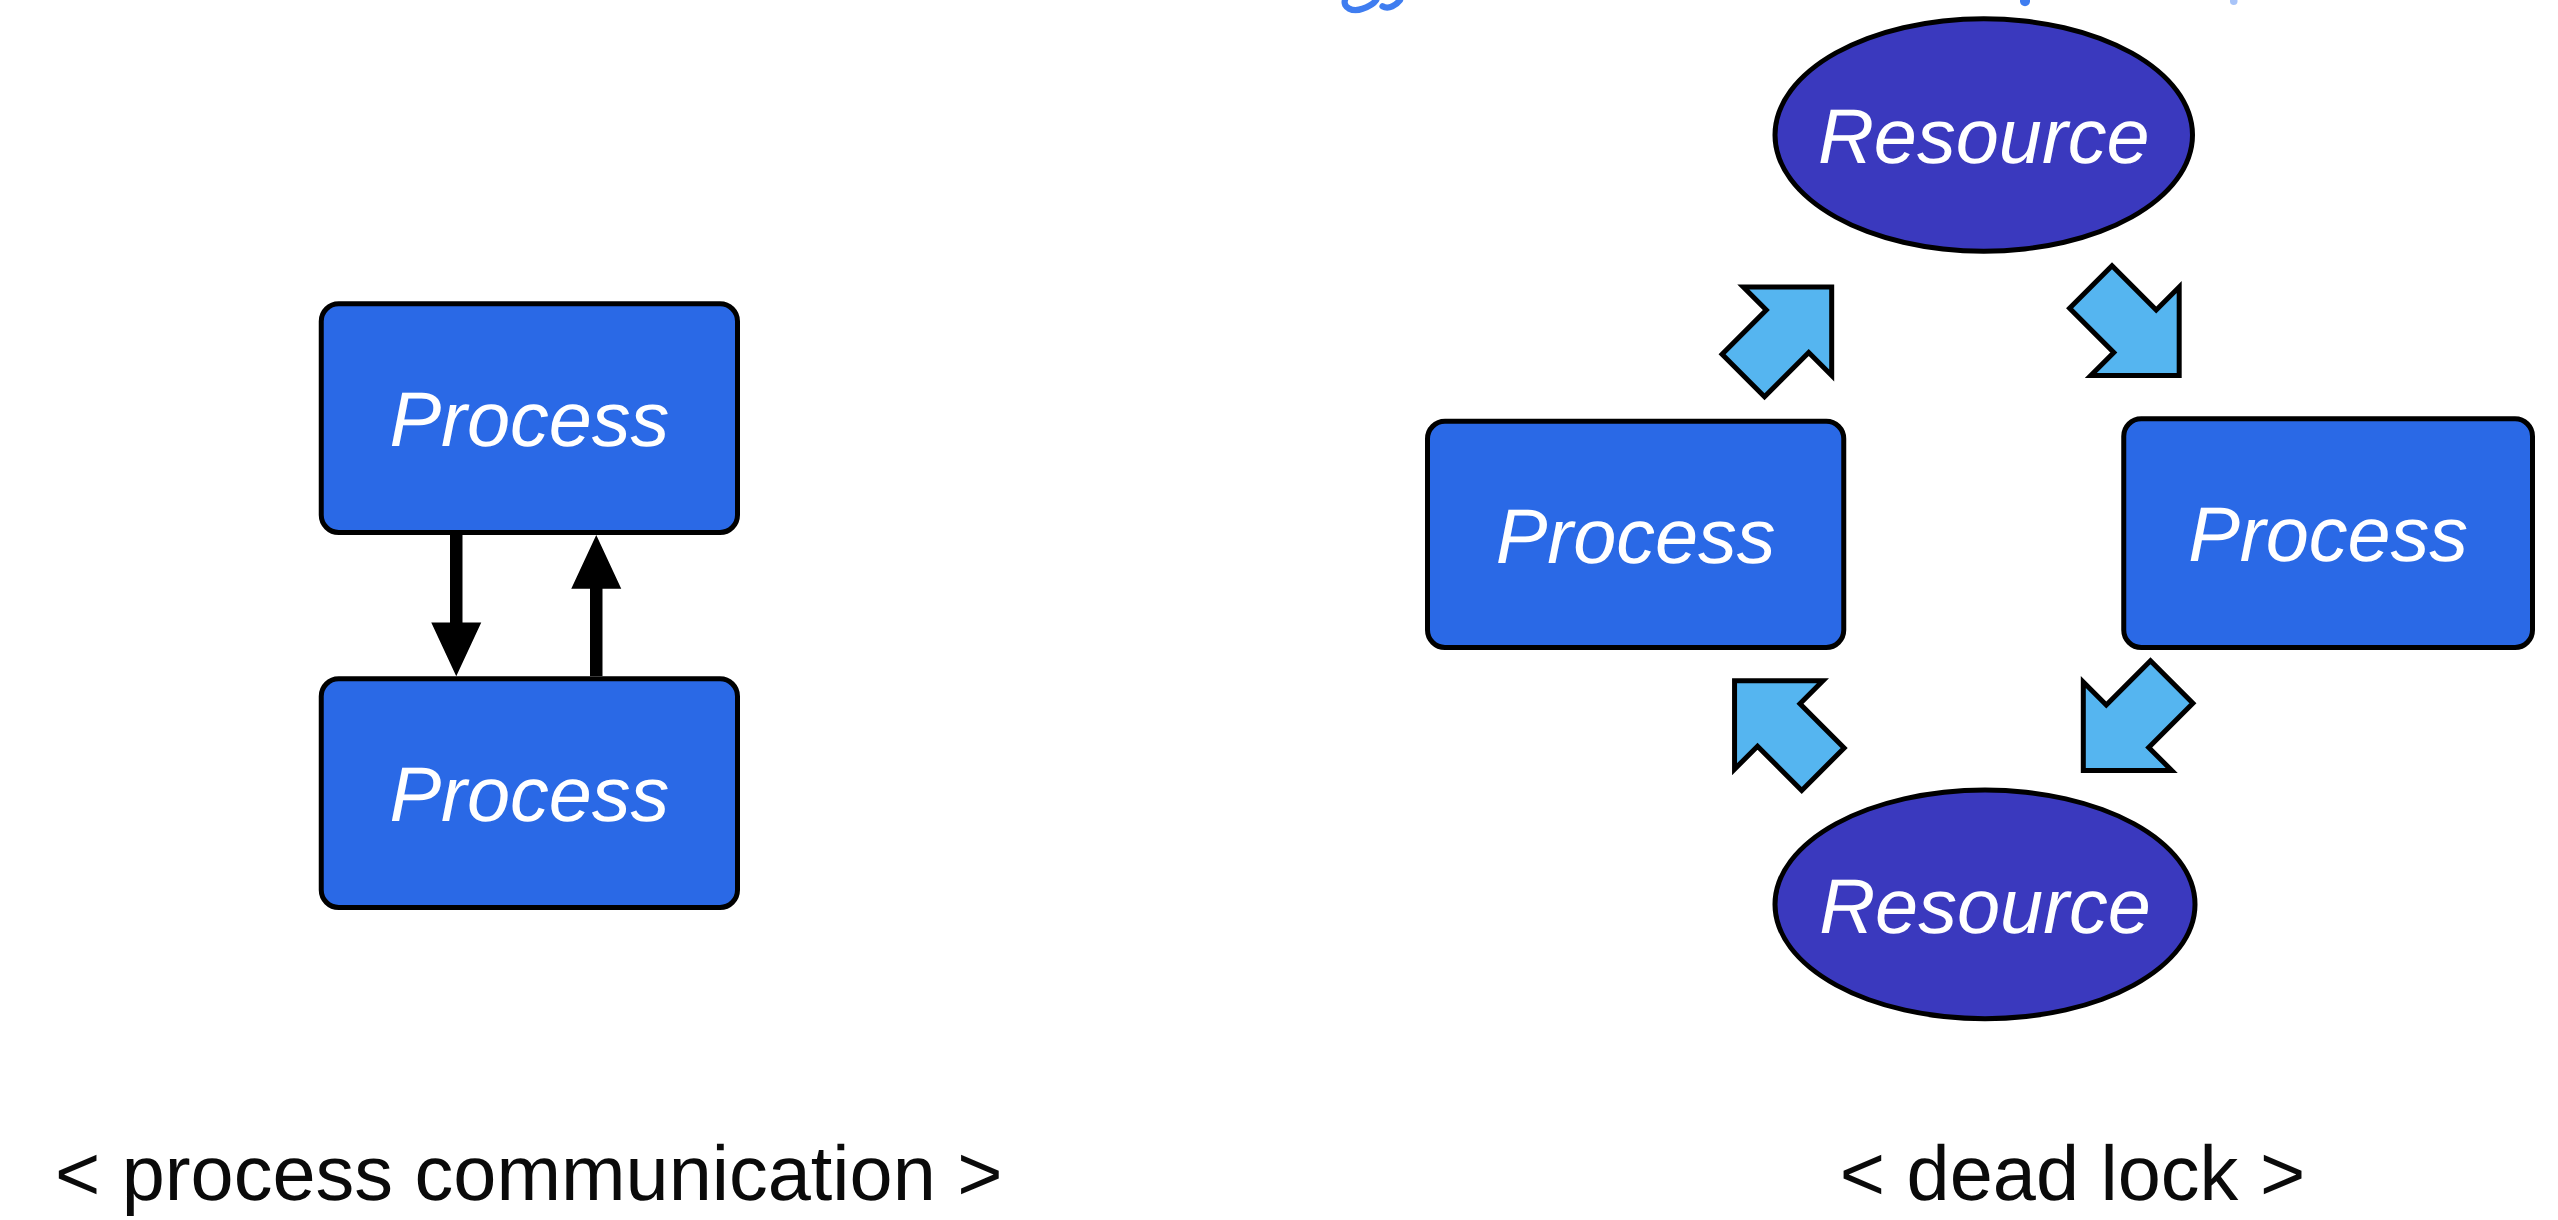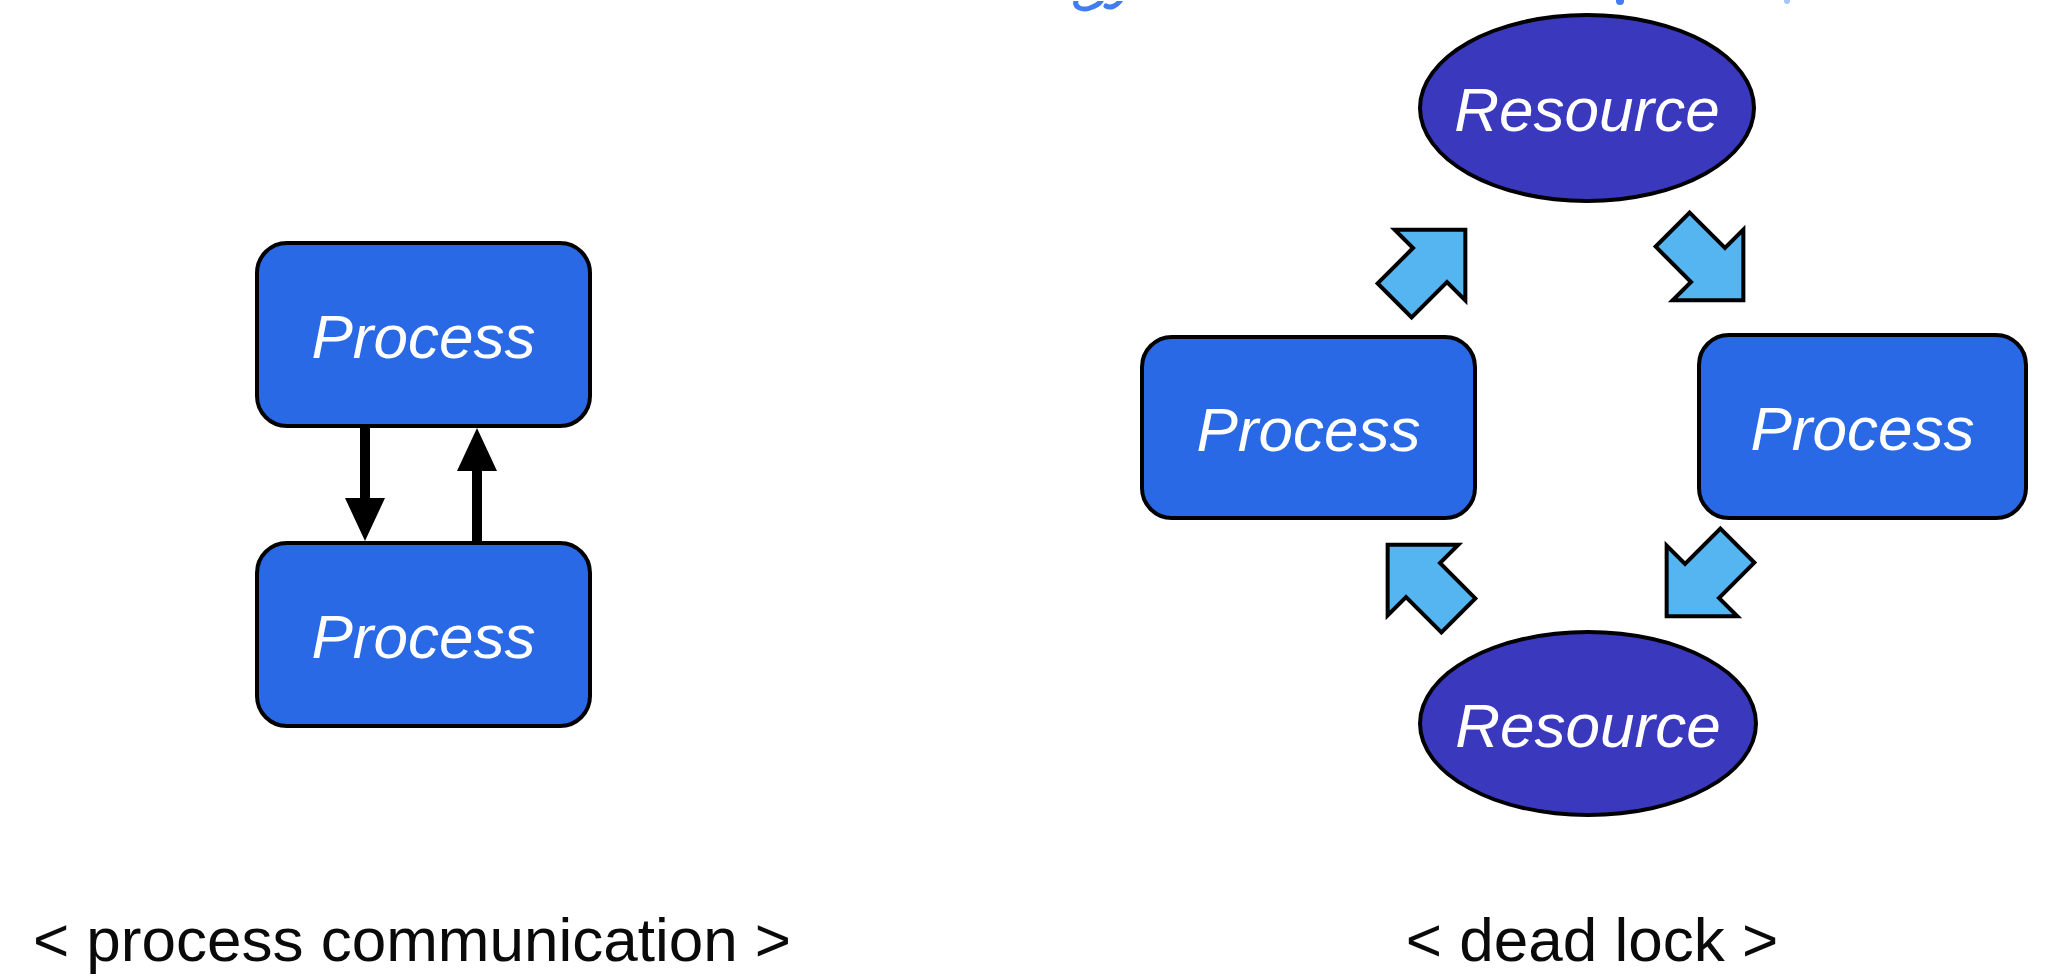--- a/index.html
+++ b/index.html
@@ -13,21 +13,21 @@
     height: 976px;
     background: var(--background, #ffffff);
     overflow: hidden;
     font-family: "Liberation Sans", "DejaVu Sans", sans-serif;
   }
   
   .pbox {
     position: absolute;
     background: var(--process_fill);
     border: 4px solid var(--process_stroke);
-    border-radius: 32px;
+    border-radius: 16px;
     display: flex;
     align-items: center;
     justify-content: center;
     box-sizing: border-box;
   }
   .rellipse {
     position: absolute;
     background: var(--resource_fill);
     border: 4px solid var(--process_stroke);
     border-radius: 50%;
@@ -67,22 +67,22 @@
   
   .caption {
     position: absolute;
     top: 903px;
     font-size: 62px;
     line-height: 74px;
     color: var(--caption_text);
     text-align: center;
     white-space: nowrap;
   }
-  .caption-left  { left: 12px;   width: 800px; }
-  .caption-right { left: 1242px; width: 700px; }
+  .caption-left  { left: 23px;   width: 800px; }
+  .caption-right { left: 1308px; width: 700px; }
   
   .frag { position: absolute; }
   .frag svg path {
     stroke: var(--fragment_blue);
     stroke-width: 5;
     stroke-linecap: round;
     fill: none;
   }
   .frag-dot {
     background: var(--fragment_blue);

